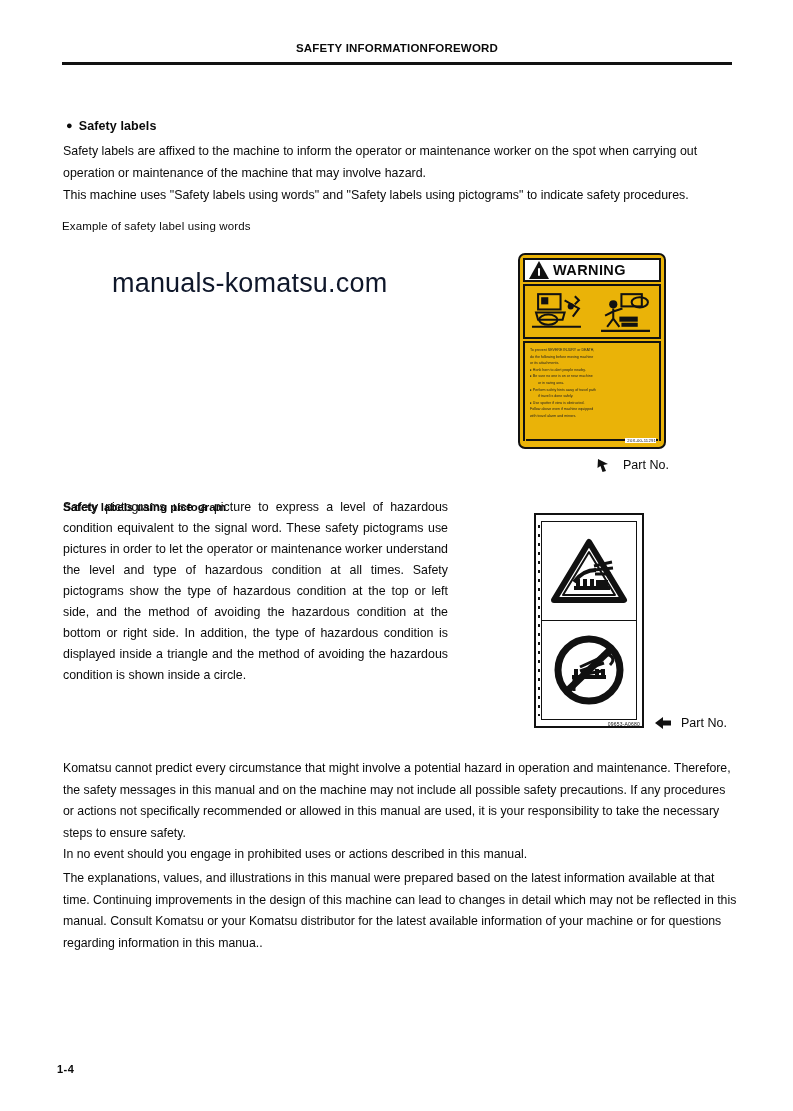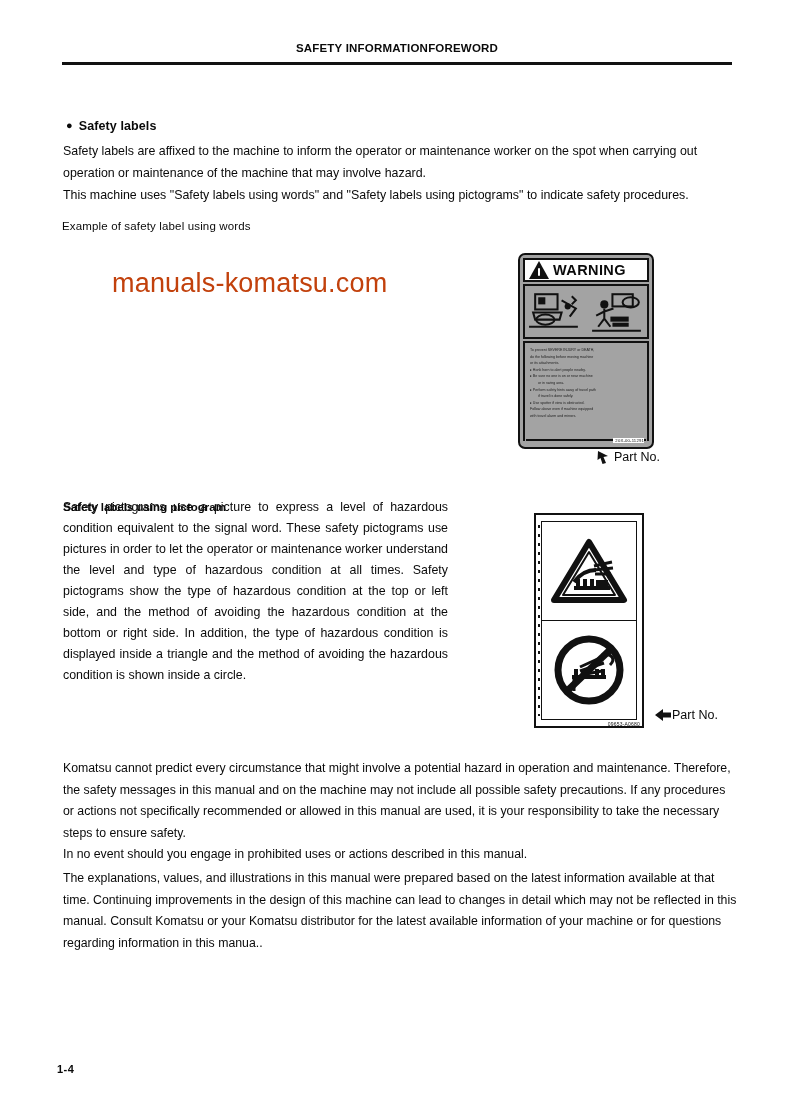--- a/index.html
+++ b/index.html
@@ -76,21 +76,21 @@
     font-size: 11.5px;
     font-weight: normal;
     letter-spacing: 0.15px;
   }
 
   .watermark {
     position: absolute;
     left: 112px;
     top: 268px;
     font-size: 27px;
-    color: #c2410c;
+    color: #0f172a;
     letter-spacing: 0.2px;
     white-space: nowrap;
   }
 
   .picto-heading {
     position: absolute;
     left: 63px;
     top: 481px;
     font-size: 11.5px;
     font-weight: bold;
@@ -138,25 +138,25 @@
     font-size: 11px;
     font-weight: bold;
     letter-spacing: 0.5px;
   }
 
   
   .warn-label {
     position: absolute;
     left: 518px;
     top: 253px;
-    width: 136px;
+    width: 148px;
     height: 196px;
     border: 2.5px solid #111;
     border-radius: 7px;
-    background: #a3a3a3;
+    background: #eab308;
     box-sizing: border-box;
     padding: 3px;
   }
   .warn-title {
     height: 24px;
     border: 2px solid #111;
     box-sizing: border-box;
     display: flex;
     align-items: center;
     gap: 4px;
@@ -240,23 +240,24 @@
     bottom: 6.5px;
     height: 2px;
     background: #111;
   }
 
   
   .callout {
     position: absolute;
     display: flex;
     align-items: center;
-    gap: 1px;
+    gap: 10px;
     font-size: 12.5px;
     white-space: nowrap;
+    margin-top: 8px;
   }
   .callout-arrow {
     width: 16px;
     height: 14px;
     display: block;
   }
   .callout-1 { left: 597px; top: 450px; }
   .callout-2 { left: 655px; top: 708px; }
 
   

